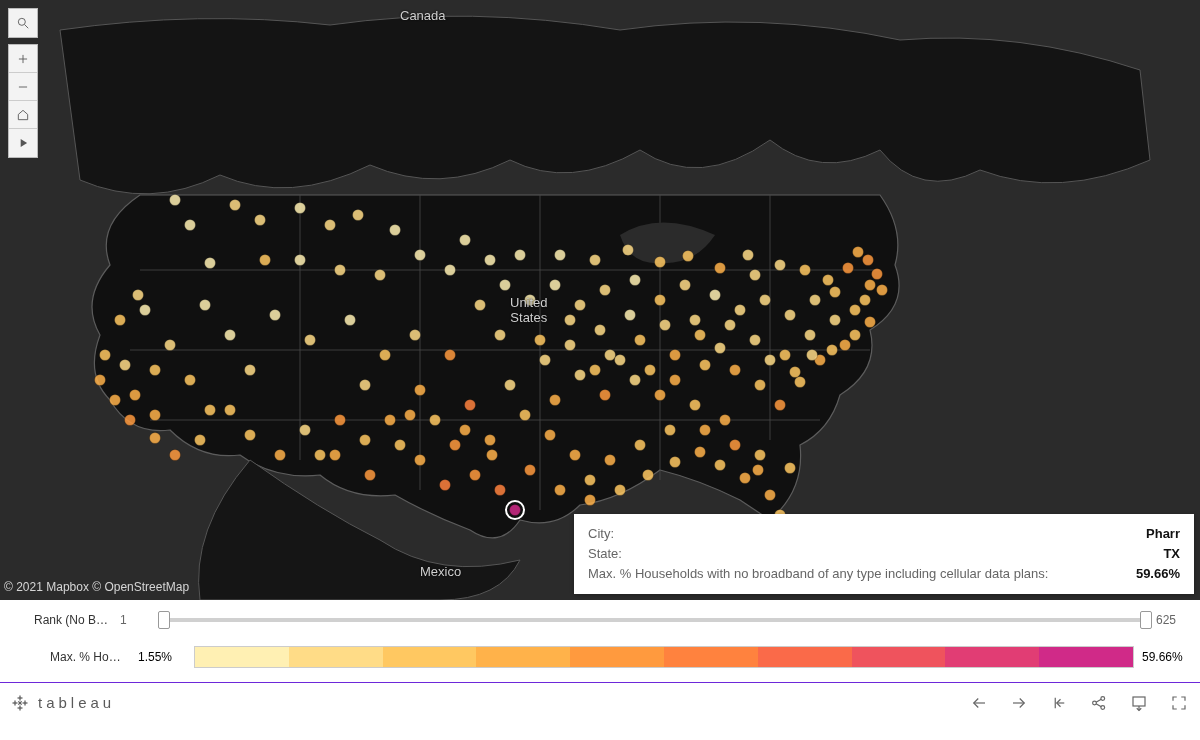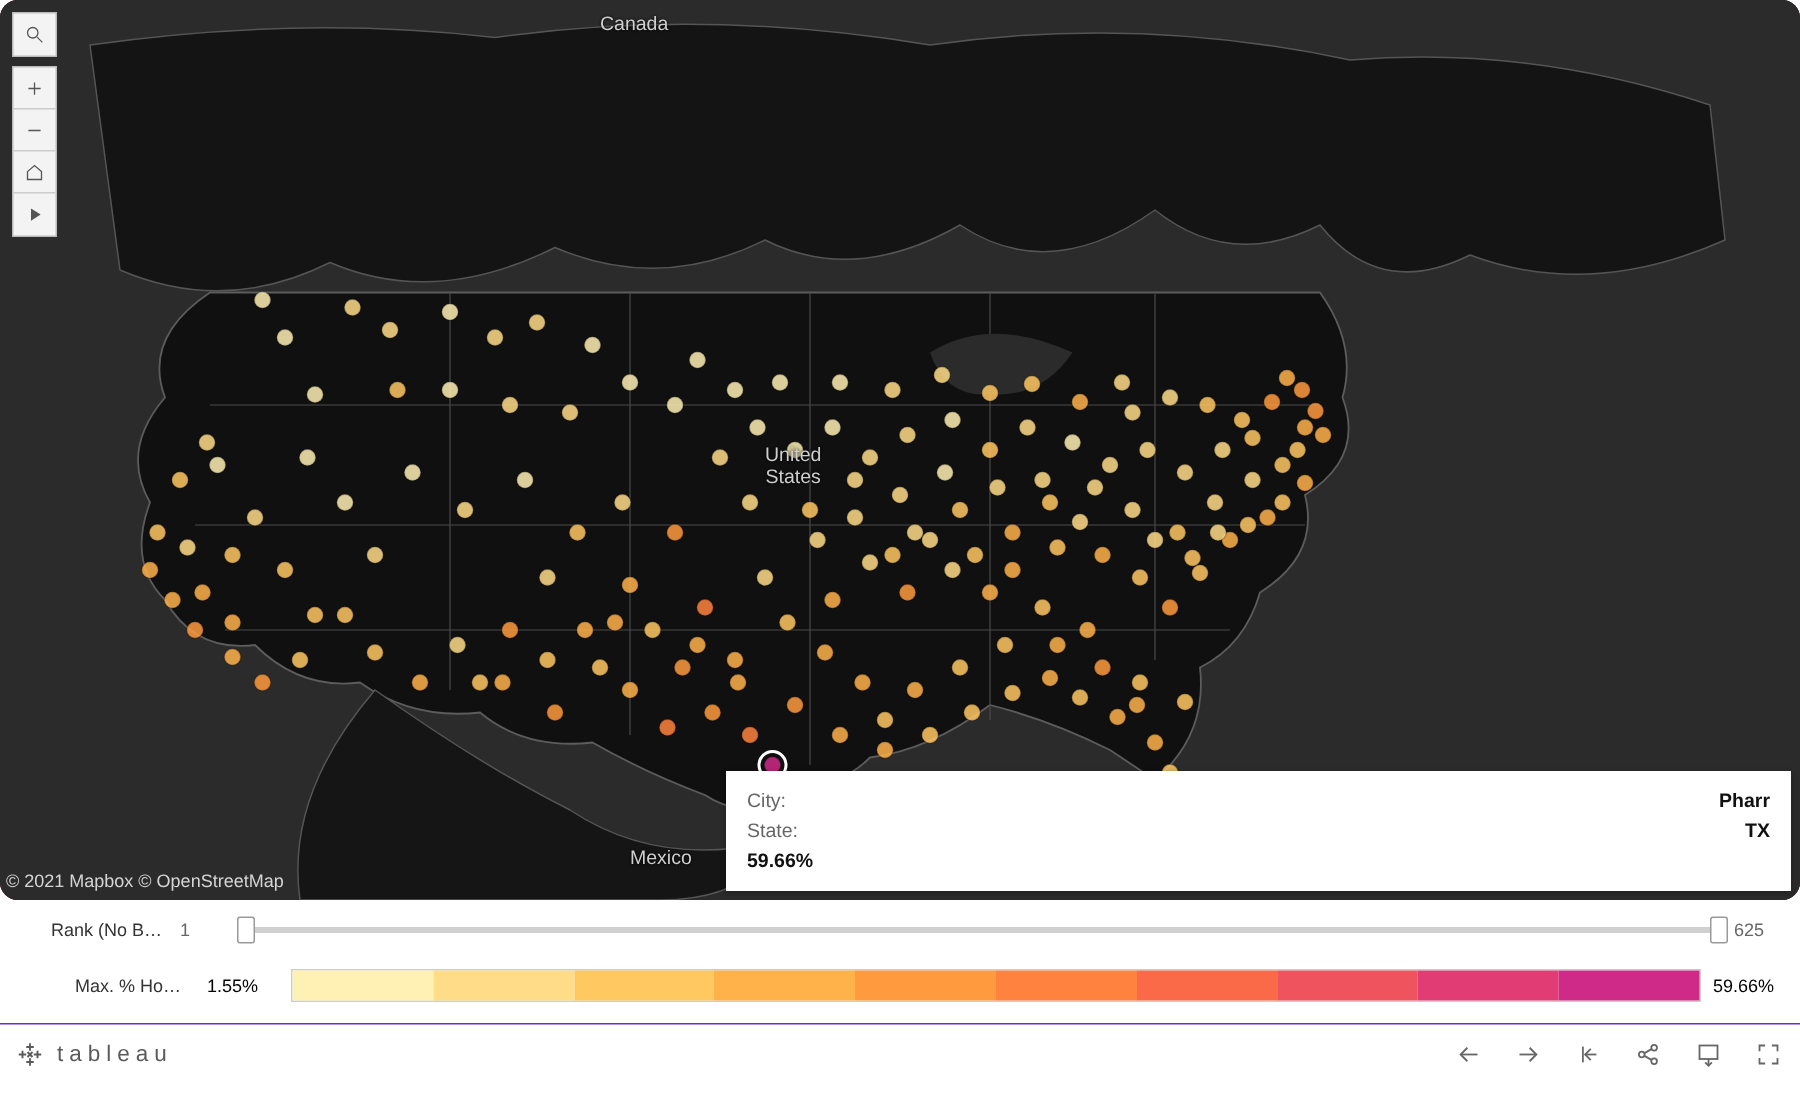--- a/index.html
+++ b/index.html
@@ -1,34 +1,34 @@
 <!DOCTYPE html>
 <html><head>
 <meta charset="utf-8">
 <style>
   * { box-sizing: border-box; margin: 0; padding: 0; }
   html, body { width: 1200px; height: 740px; font-family: -apple-system, "Segoe UI", Helvetica, Arial, sans-serif; background: #fff; overflow: hidden; }
 
   .viz { width: 1200px; height: 740px; display: flex; flex-direction: column; }
 
-  .map-area { position: relative; width: 100%; height: 600px; background: #be185d; overflow: hidden; border-radius: 12px; }
+  .map-area { position: relative; width: 100%; height: 600px; background: #be185d; overflow: hidden; }
   .map-area svg.basemap { position: absolute; inset: 0; width: 100%; height: 100%; }
   .map-area svg.dots    { position: absolute; inset: 0; width: 100%; height: 100%; pointer-events: none; }
 
   .map-label { position: absolute; color: #cfcfcf; font-size: 13px; text-shadow: 0 0 2px #000; pointer-events: none; }
 
   .toolbar { position: absolute; left: 8px; top: 8px; width: 30px; display: flex; flex-direction: column; gap: 6px; }
   .toolbar-group { background: #f3f3f3; border: 1px solid #bbb; display: flex; flex-direction: column; }
   .toolbar button { width: 28px; height: 28px; background: transparent; border: none; border-bottom: 1px solid #ccc; cursor: pointer; display: flex; align-items: center; justify-content: center; color: #555; font-size: 14px; }
   .toolbar button:last-child { border-bottom: none; }
   .toolbar svg { width: 14px; height: 14px; stroke: #555; fill: none; stroke-width: 1.5; }
 
   .attribution { position: absolute; left: 4px; bottom: 6px; color: #d5d5d5; font-size: 12px; }
 
-  .tooltip { position: absolute; right: 6px; bottom: 6px; width: 710px; background: #fff; padding: 10px 14px; font-size: 13px; color: #444; box-shadow: 0 1px 4px rgba(0,0,0,.3); }
+  .tooltip { position: absolute; right: 6px; bottom: 6px; width: 620px; background: #fff; padding: 10px 14px; font-size: 13px; color: #444; box-shadow: 0 1px 4px rgba(0,0,0,.3); }
   .tooltip .row { display: flex; justify-content: space-between; line-height: 1.55; }
   .tooltip .row .k { color: #666; }
   .tooltip .row .v { font-weight: 700; color: #111; }
 
   .controls { background: #fff; }
 
   .slider-row { display: flex; align-items: center; height: 36px; padding: 4px 10px 0 6px; gap: 6px; font-size: 12px; color: #333; margin-left: 28px; }
   .slider-label { width: 80px; white-space: nowrap; overflow: hidden; text-overflow: ellipsis; }
   .slider-min, .slider-max { width: 34px; color: #666; }
   .slider-max { text-align: left; }
@@ -315,20 +315,21 @@
     <div class="tooltip">
       <div class="row">
           <span class="k">City:</span>
           <span class="v">Pharr</span>
         </div>
       <div class="row">
           <span class="k">State:</span>
           <span class="v">TX</span>
         </div>
       <div class="row">
+          <span class="k">Max. % Households with no broadband of any type including cellular data plans:</span>
           <span class="v">59.66%</span>
         </div>
     </div>
   </div>
 
   <div class="controls">
     <div class="slider-row">
       <div class="slider-label">Rank (No B…</div>
       <div class="slider-min">1</div>
       <div class="dbl-slider">

